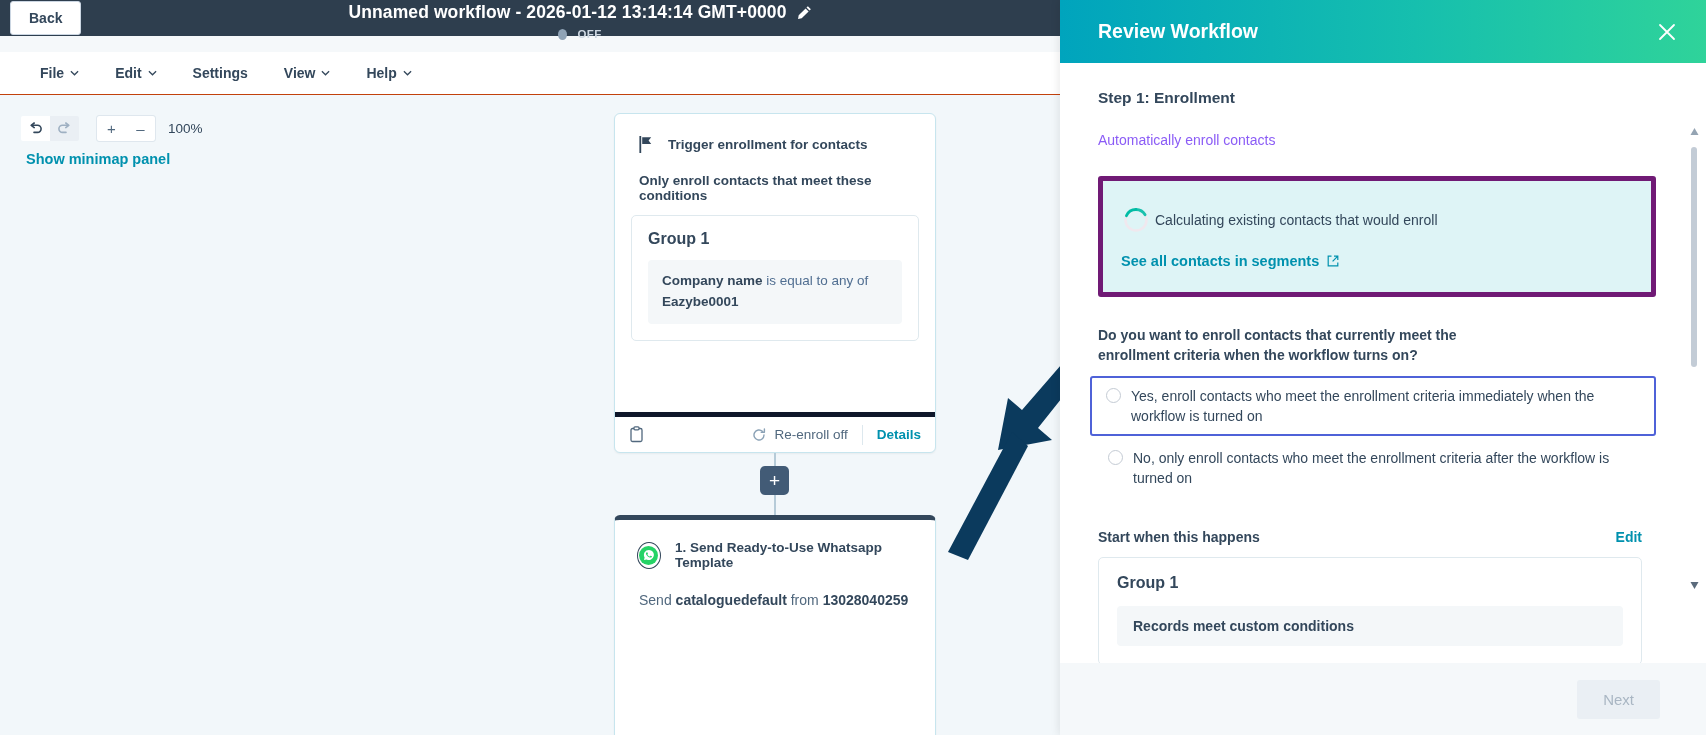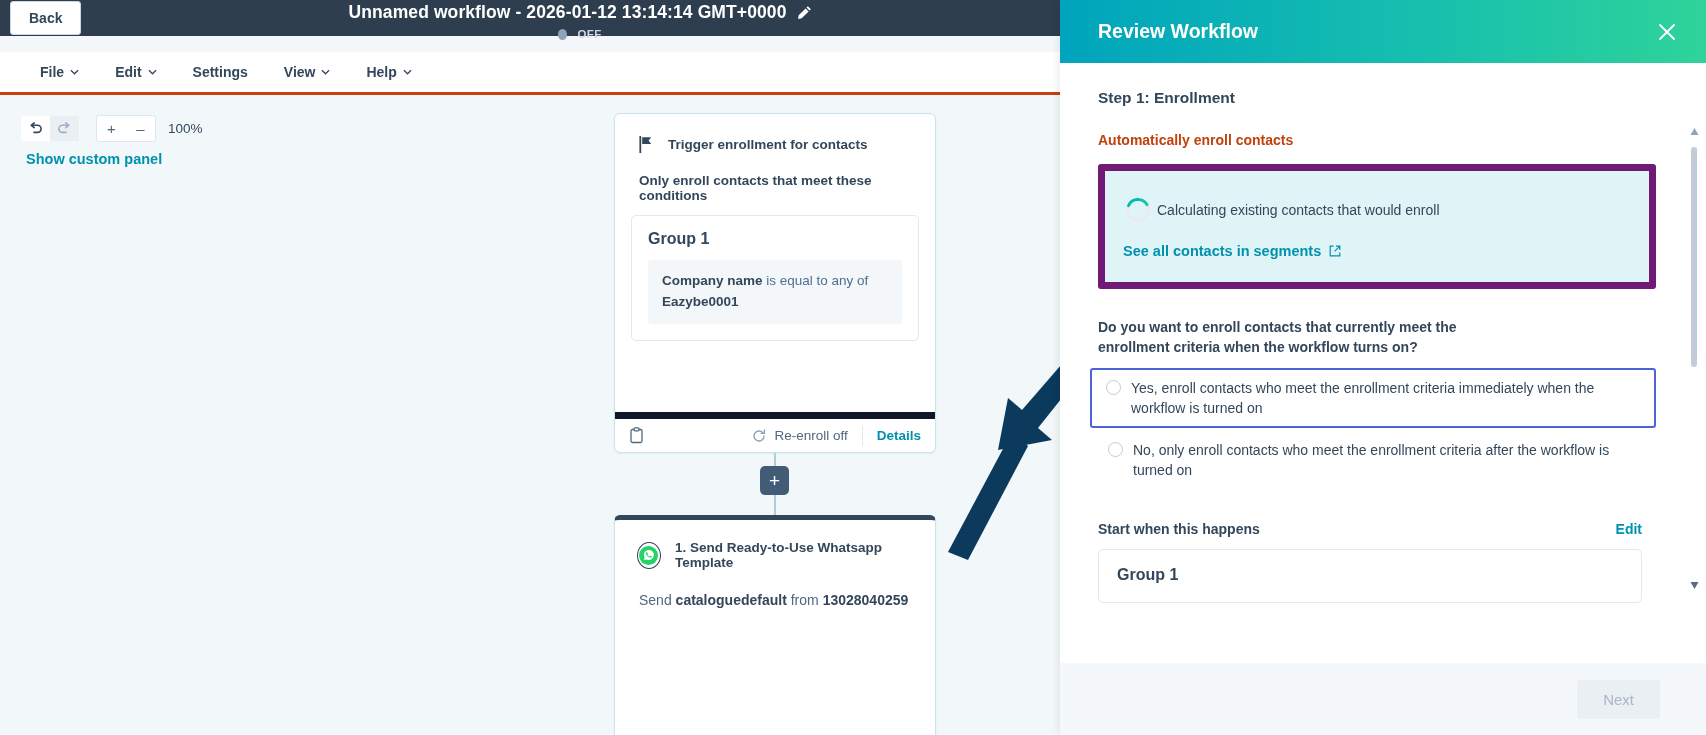--- a/index.html
+++ b/index.html
@@ -32,21 +32,21 @@
   .wf-status { display: flex; align-items: center; gap: 10px; margin-top: 5px; pointer-events: auto; }
   .status-dot {
     width: 9px; height: 11px; border-radius: 50%;
     background: #8fa3b6; display: inline-block;
   }
   .status-label { color: #cdd7e1; font-size: 11.5px; font-weight: 700; letter-spacing: .4px; }
 
   
   .menubar {
     position: absolute; left: 0; top: 52px; width: 1160px; height: 43px;
-    background: #fff; border-bottom: 3px solid #c2410c;
+    background: #fff; border-bottom: 1px solid #c2410c;
     display: flex; align-items: center; padding-left: 26px; gap: 8px;
   }
   .menu-item {
     display: flex; align-items: center; gap: 6px;
     font-size: 14px; font-weight: 700; color: #33475b;
     padding: 6px 14px; cursor: pointer; border-radius: 3px;
   }
   .caret { width: 9px; height: 6px; display: block; }
 
   
@@ -91,21 +91,21 @@
     border-radius: 5px; padding: 14px 16px 16px 16px;
   }
   .group-title { font-size: 16px; font-weight: 700; color: #33475b; }
   .cond-chip {
     margin-top: 12px; background: #f4f7f9; border-radius: 4px;
     padding: 11px 14px; font-size: 13.5px; color: #506e91; line-height: 1.55;
   }
   .cond-chip b { color: #33475b; font-weight: 700; }
   .card-footer {
     position: absolute; left: 0; right: 0; bottom: 0; height: 40px;
-    border-top: 7px solid #0f172a;
+    border-top: 5px solid #0f172a;
     display: flex; align-items: center; padding: 0 14px;
   }
   .foot-icon { width: 15px; height: 17px; display: block; cursor: pointer; }
   .foot-spacer { flex: 1; }
   .reenroll {
     display: flex; align-items: center; gap: 8px;
     font-size: 13.5px; color: #51687e; cursor: pointer;
   }
   .refresh-icon { width: 14px; height: 14px; display: block; }
   .foot-divider { width: 1px; height: 20px; background: #dde8ee; margin: 0 14px; }
@@ -158,23 +158,23 @@
     display: flex; align-items: center; justify-content: space-between;
     padding: 0 28px 0 38px;
   }
   .panel-title { color: #fff; font-size: 19.5px; font-weight: 700; }
   .close-icon { width: 22px; height: 22px; display: block; cursor: pointer; }
   .panel-body {
     flex: 1; position: relative; overflow: hidden;
     padding: 26px 50px 0 38px;
   }
   .step-title { font-size: 15.5px; font-weight: 700; color: #33475b; }
-  .auto-enroll { margin-top: 25px; font-size: 14px; font-weight: 700; color: #c2410c; }
+  .auto-enroll { margin-top: 25px; font-size: 14px; font-weight: 400; color: #8b5cf6; }
   .calc-box {
-    margin-top: 16px; background: #def4f6; border: 7px solid #701a75;
+    margin-top: 28px; background: #def4f6; border: 5px solid #701a75;
     border-radius: 3px; padding: 24px 24px 22px 18px;
   }
   .calc-row { display: flex; align-items: center; gap: 4px; }
   .spinner { width: 30px; height: 30px; flex: none; display: block; }
   .calc-text { font-size: 14px; color: #33475b; }
   .seg-link {
     margin-top: 18px; display: inline-flex; align-items: center; gap: 8px;
     font-size: 14.5px; font-weight: 700; color: #0091ae; cursor: pointer;
   }
   .ext-icon { width: 12px; height: 12px; display: block; }
@@ -301,21 +301,21 @@
           </svg>
         </button>
       </div>
       <div class="btn-group grp2">
         <button class="tool-btn plus">+</button>
         <button class="tool-btn minus">–</button>
       </div>
       <span class="zoom-level">100%</span>
     </div>
 
-    <div class="minimap-link">Show custom panel</div>
+    <div class="minimap-link">Show minimap panel</div>
 
     <div class="wf-card" id="trigger-card">
       <div class="card-head">
         <svg class="flag-icon" viewBox="0 0 15 17">
           <path d="M1.3 0v17" stroke="#33475b" stroke-width="1.8"></path>
           <path d="M3.2 1.2h9l-2.6 3.4 2.6 3.4h-9z" fill="#33475b"></path>
         </svg>
         <span class="card-head-title">Trigger enrollment for contacts</span>
       </div>
       <div class="card-sub">Only enroll contacts that meet these conditions</div>
@@ -410,20 +410,21 @@
         <span class="radio-circle"></span>
         <span class="radio-label">No, only enroll contacts who meet the enrollment criteria after the workflow is turned on</span>
       </div>
 
       <div class="section-row">
         <span class="section-title">Start when this happens</span>
         <span class="edit-link">Edit</span>
       </div>
       <div class="panel-group-box">
         <div class="pg-title">Group 1</div>
+        <div class="pg-chip">Records meet custom conditions</div>
       </div>
 
       <div class="panel-scrollbar">
         <svg class="sb-arrow" viewBox="0 0 11 11">
             <path d="M5.5 2l4 7h-8z" fill="#95a4b3"></path>
           </svg>
         <div class="sb-track">
           <div class="sb-thumb"></div>
         </div>
         <svg class="sb-arrow" viewBox="0 0 11 11">

